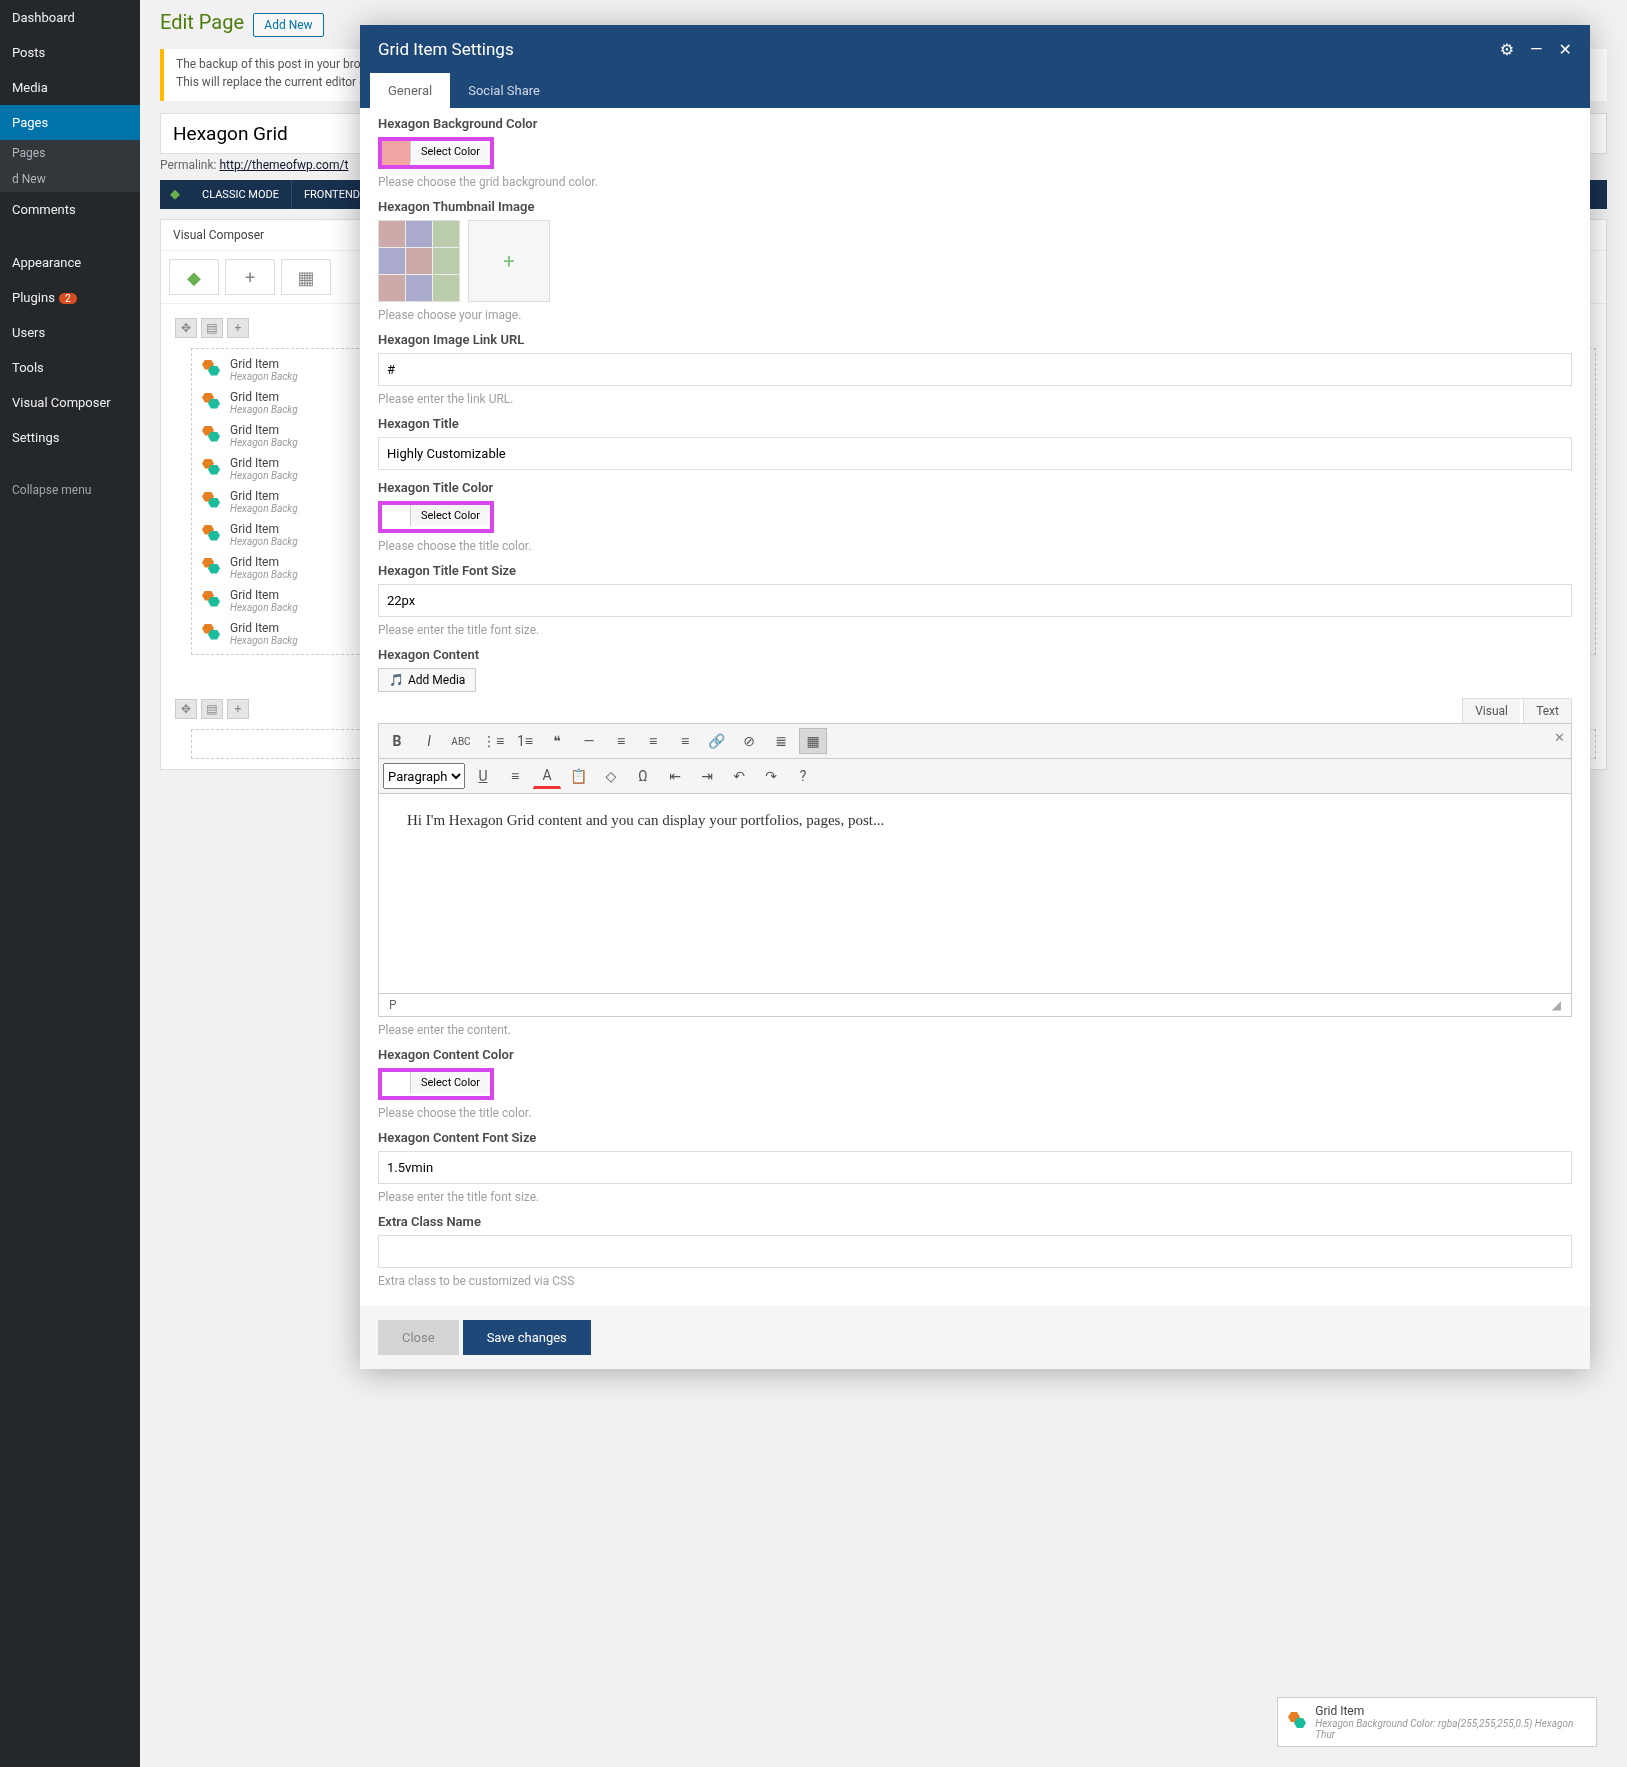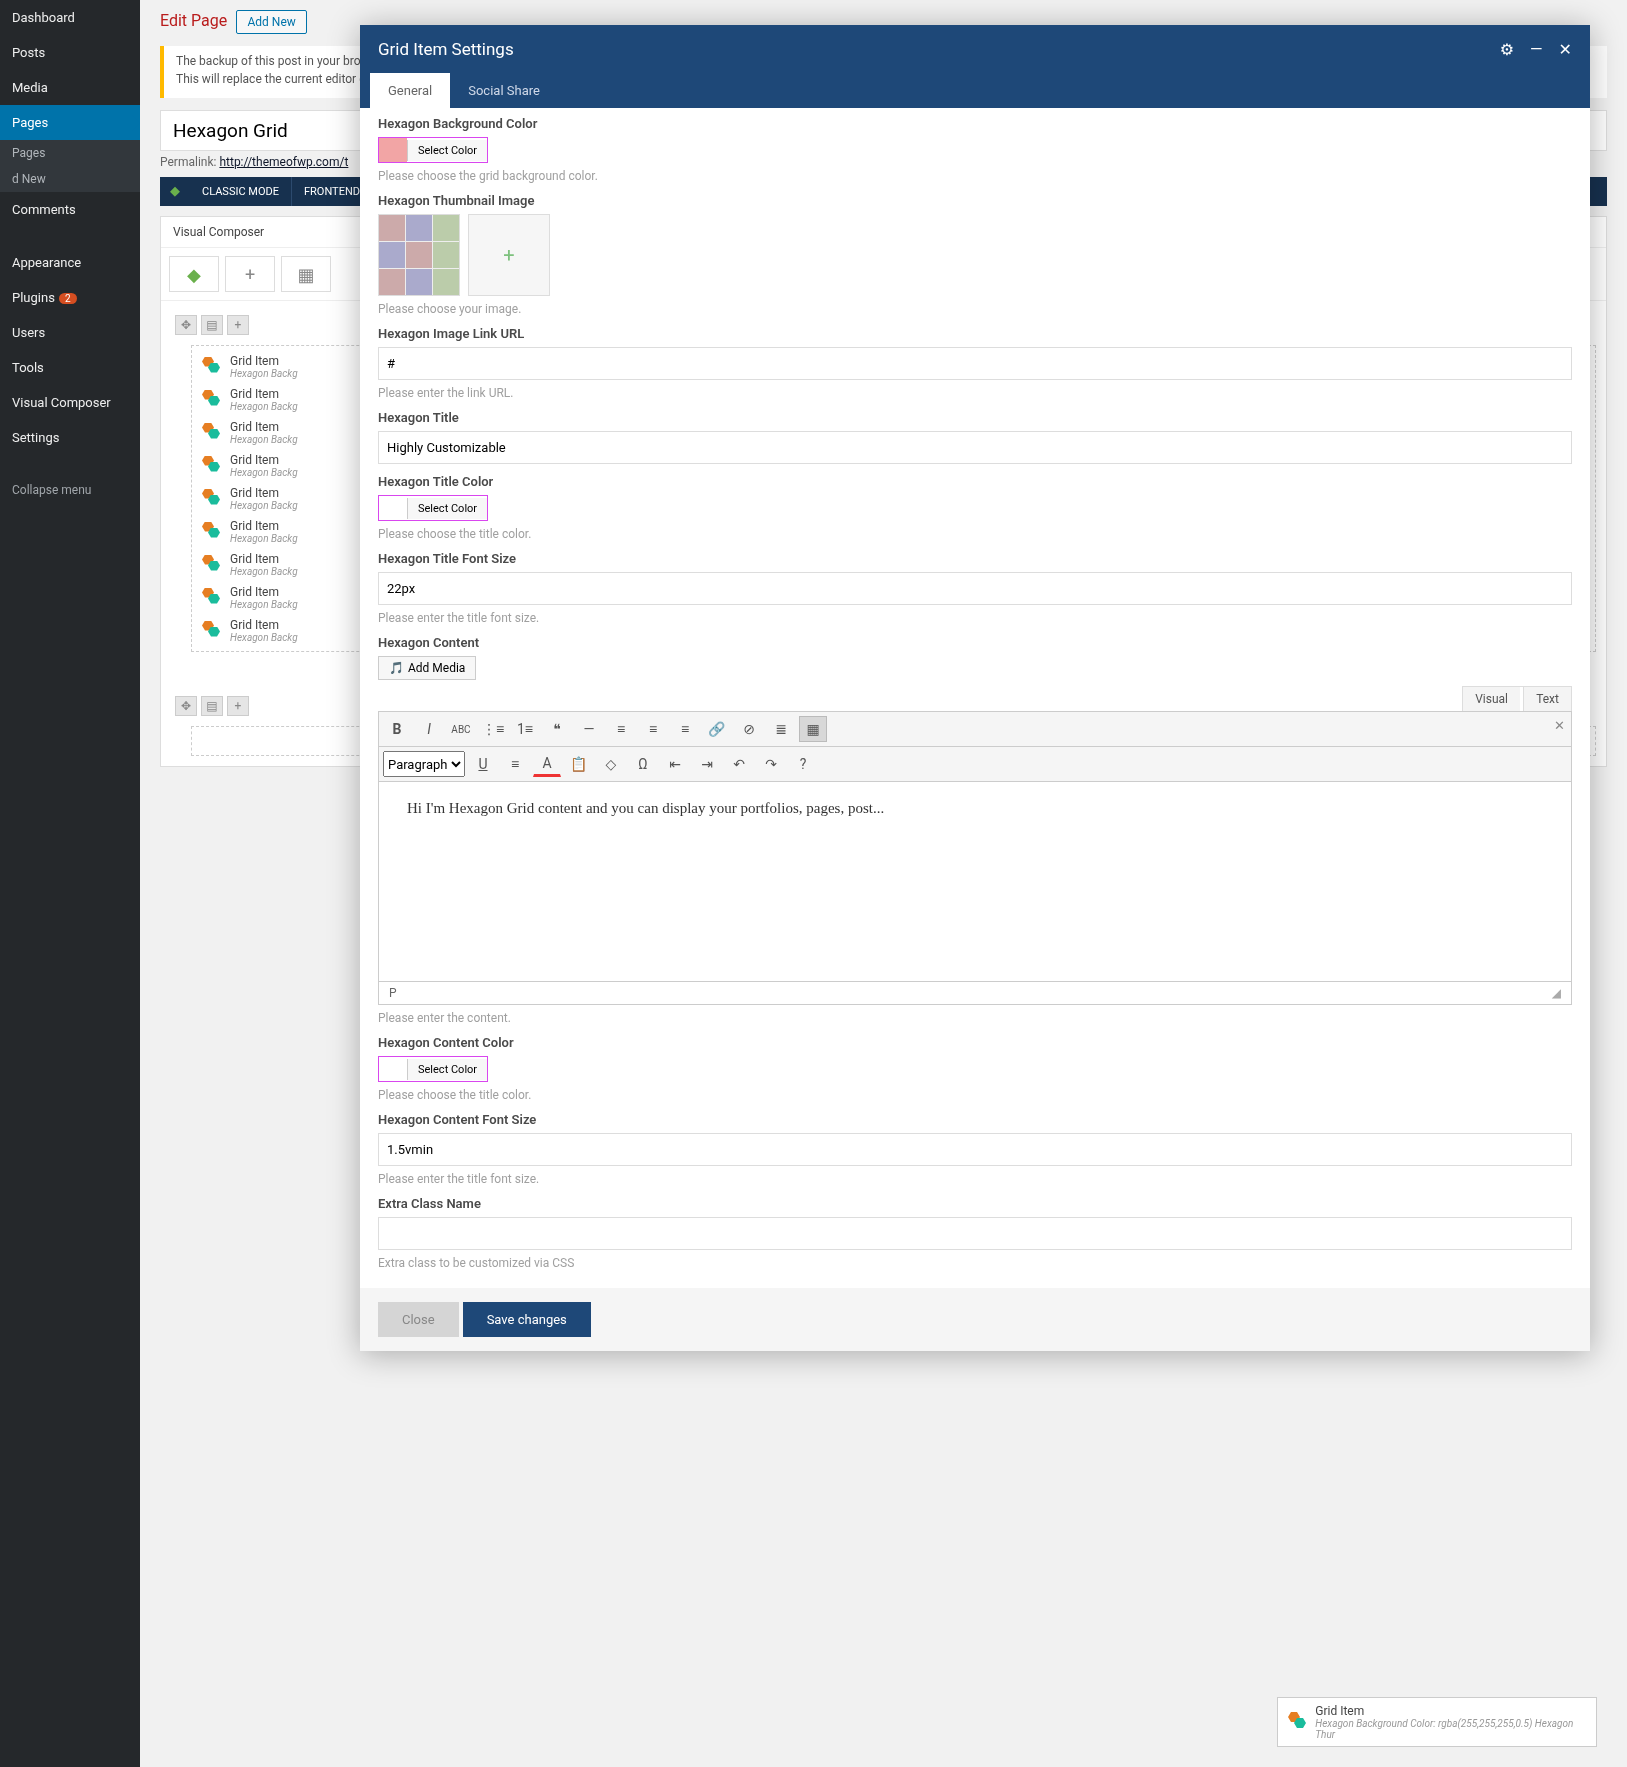--- a/index.html
+++ b/index.html
@@ -9,21 +9,21 @@
 #adminmenu { position:absolute; left:0; top:0; width:140px; height:100%; background:#25282b; }
 #adminmenu .menu-item { padding:10px 12px; color:#eee; font-size:13px; cursor:pointer; position:relative; }
 #adminmenu .menu-item.current { background:#0073aa; color:#fff; }
 #adminmenu .menu-item.current::after { content:""; position:absolute; right:-8px; top:50%; transform:translateY(-50%); border:8px solid transparent; border-left-color:#0073aa; }
 #adminmenu .sub-item { padding:6px 12px 6px 12px; color:#b0b5ba; font-size:12px; background:#32373c; }
 #adminmenu .badge { display:inline-block; background:#d54e21; color:#fff; border-radius:10px; padding:0 6px; font-size:10px; margin-left:4px; }
 #adminmenu .collapse { color:#a0a5aa; font-size:12px; padding:10px 12px; }
 
 
 #wpbody { position:absolute; left:140px; top:0; right:0; height:100%; background:#f1f1f1; padding:10px 20px; }
-#wpbody h1 { font-size:16px; font-weight:400; color:#b91c1c; display:inline-block; }
+#wpbody h1 { font-size:20px; font-weight:400; color:#4d7c0f; display:inline-block; }
 .page-title-action { display:inline-block; border:1px solid #0073aa; color:#0073aa; padding:4px 10px; font-size:12px; margin-left:6px; border-radius:2px; background:#f7f7f7; }
 .notice { border-left:4px solid #ffba00; background:#fff; padding:8px 12px; margin:12px 0; font-size:12px; color:#555; }
 .notice p { margin-bottom:4px; }
 .title-box { width:100%; padding:8px 12px; font-size:19px; border:1px solid #ddd; background:#fff; margin-bottom:4px; }
 .permalink { font-size:12px; color:#666; margin-bottom:8px; }
 .permalink a { color:#0f172a; }
 .vc-toolbar { background:#17314f; display:flex; }
 .vc-toolbar .vc-btn { color:#fff; padding:8px 12px; font-size:11px; border-right:1px solid #2c4a6e; }
 .vc-toolbar .vc-logo { padding:6px 10px; color:#6ab04c; }
 .composer-panel { background:#fff; border:1px solid #ddd; margin-top:10px; }
@@ -50,21 +50,21 @@
 .vc-modal-head .hicons { display:flex; gap:16px; font-size:16px; }
 .vc-modal-head .hicons span { cursor:pointer; }
 .vc-tabs { background:#1e4878; padding:0 10px; display:flex; }
 .vc-tabs .tab { padding:10px 18px; color:#cfd8e8; font-size:13px; cursor:pointer; }
 .vc-tabs .tab.active { background:#fff; color:#666; }
 .vc-modal-body { padding:8px 18px; max-height:1560px; }
 .form-row { margin-bottom:10px; }
 .form-row > label { display:block; font-size:13px; font-weight:600; color:#4a4a4a; margin-bottom:6px; }
 .form-row .hint { color:#a0a0a0; font-size:12px; margin-top:6px; }
 .form-row input[type=text] { width:100%; padding:8px; border:1px solid #ddd; font-size:13px; }
-.color-pick { display:flex; align-items:center; border:1px solid #d946ef; width:fit-content; }
+.color-pick { display:flex; align-items:flex-start; border:4px solid #d946ef; width:fit-content; }
 .color-pick .swatch { width:28px; height:24px; }
 .color-pick button { border:none; border-left:1px solid #ccc; background:#f7f7f7; padding:4px 10px; font-size:11px; cursor:pointer; }
 .img-picker { display:flex; gap:8px; }
 .img-picker .thumb { width:82px; height:82px; border:1px solid #ddd; background:#eee; position:relative; overflow:hidden; }
 .img-picker .thumb.people { display:grid; grid-template-columns:repeat(3,1fr); grid-template-rows:repeat(3,1fr); gap:1px; }
 .img-picker .thumb.people div { background:#caa; }
 .img-picker .thumb.people div:nth-child(2n){ background:#aac; }
 .img-picker .thumb.people div:nth-child(3n){ background:#bca; }
 .img-picker .add { width:82px; height:82px; border:1px solid #ddd; background:#f6f6f6; display:flex; align-items:center; justify-content:center; color:#7ec17e; font-size:20px; cursor:pointer; }
 .media-btn { border:1px solid #ccc; background:#f7f7f7; padding:4px 10px; font-size:12px; cursor:pointer; display:inline-flex; align-items:center; gap:4px; }

